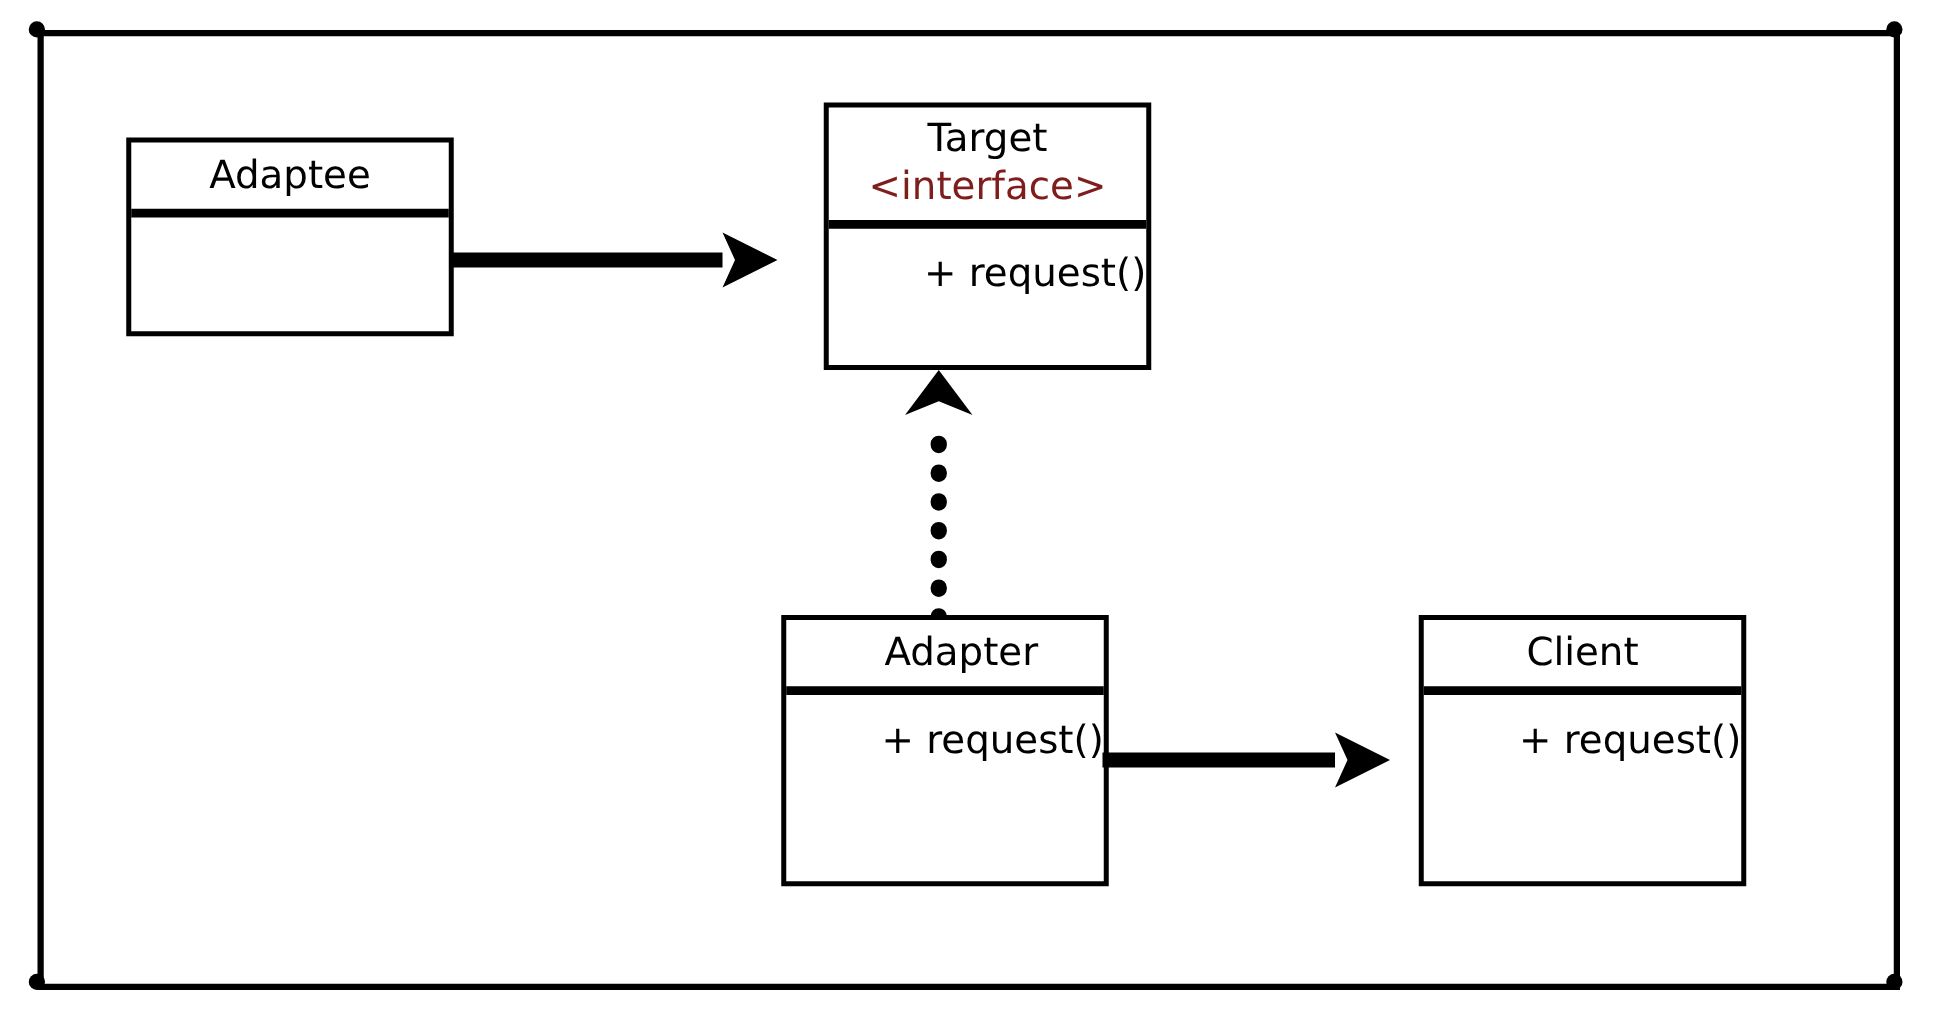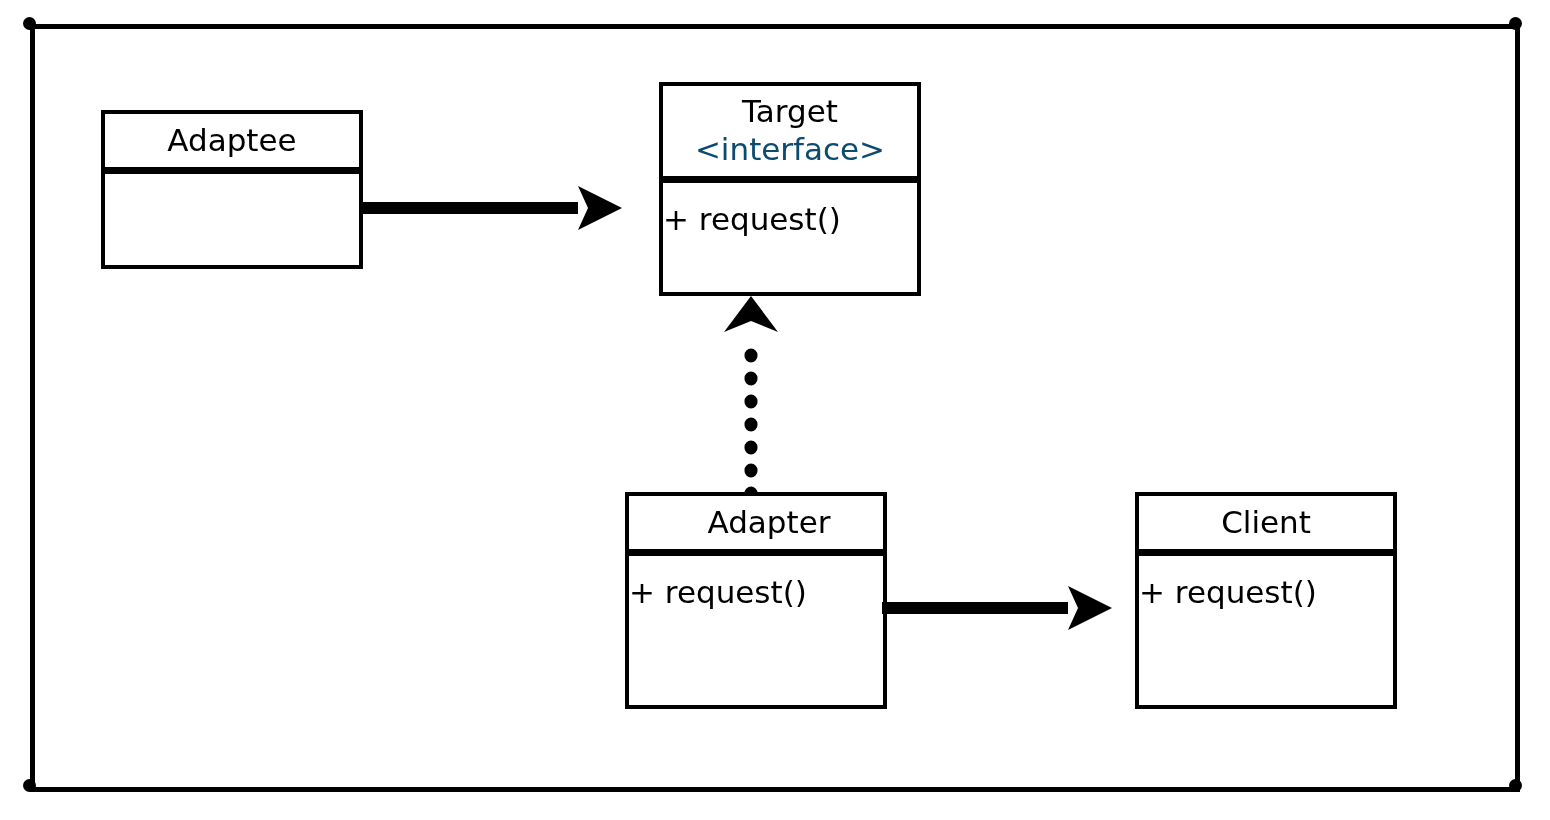--- a/index.html
+++ b/index.html
@@ -57,36 +57,36 @@
     flex-direction: column;
     align-items: center;
     justify-content: center;
     box-sizing: border-box;
     padding: 4px 6px;
   }
   .uml-body {
     flex: 1 1 auto;
     display: flex;
     flex-direction: column;
-    align-items: flex-start;
+    align-items: flex-end;
     box-sizing: border-box;
     padding-top: 18px;
     border-radius: 27px;
   }
   .uml-title {
     font-size: 31px;
     line-height: 1.22;
     color: #000000;
     white-space: nowrap;
     text-align: center;
   }
   .uml-stereotype {
     font-size: 31px;
     line-height: 1.22;
-    color: #0c4a6e;
+    color: #7f1d1d;
     white-space: nowrap;
     text-align: center;
   }
   .uml-member {
     font-size: 31px;
     line-height: 1.22;
     color: #000000;
     white-space: nowrap;
     text-align: center;
   }

